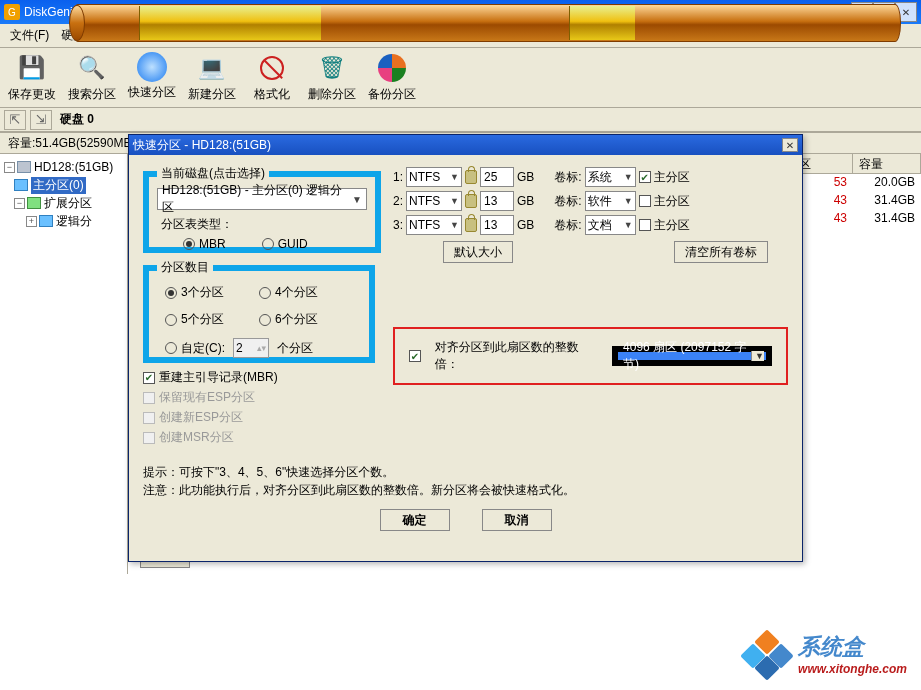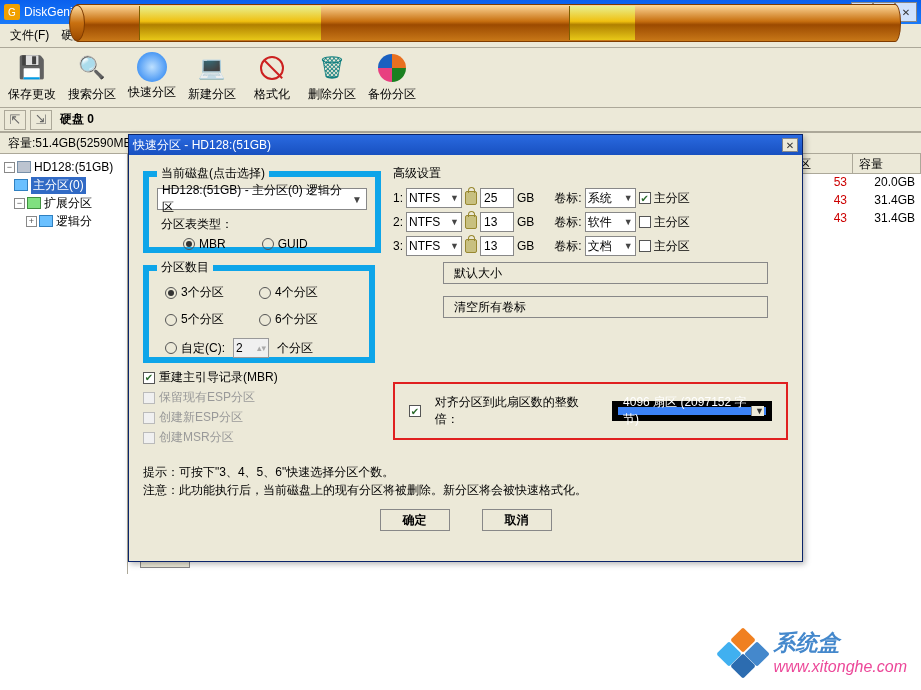--- a/index.html
+++ b/index.html
@@ -108,36 +108,36 @@
 .adv-row { display: flex; align-items: center; gap: 3px; height: 24px; }
 .sel { height: 20px; border: 1px solid #888; background: #fff; display: inline-flex; align-items: center; padding: 0 2px; }
 .sel.fs { width: 56px; }
 .sel.vl { width: 51px; }
 .sel .dd { margin-left: auto; font-size: 9px; color: #444; padding-left:3px; }
 .lock-ic { width: 12px; height: 14px; display: inline-block; background: #c8c080; border: 1px solid #988830; border-radius: 2px; position: relative; }
 .lock-ic::before { content:""; position:absolute; top:-5px; left:2px; width:5px; height:5px; border:1px solid #988830; border-bottom:none; border-radius: 4px 4px 0 0; }
 .size-in { width: 34px; height: 20px; border: 1px solid #888; background: #fff; display: inline-flex; align-items: center; padding: 0 3px; }
 
 .btn { background: #ece9d8; border: 1px solid #888; padding: 2px 10px; height: 22px; display: inline-flex; align-items: center; }
-.btn-row-right { display: flex; justify-content: space-between; gap: 12px; padding: 4px 20px 0 50px; flex-direction: column; }
+.btn-row-right { display: flex; justify-content: space-between; gap: 12px; padding: 4px 20px 0 50px; }
 
 
 .red-highlight { border: 2px solid #e02020; padding: 10px 14px; margin-top: 64px; display: flex; align-items: center; gap: 14px; }
 .sel.sector { width: 164px; background: #3b82f6; color: #fff; border: 6px solid #000000; }
 .sel.sector .dd { background: #ece9d8; color: #333; width: 14px; text-align: center; border-left:1px solid #888; }
 
 .hints { margin-top: 14px; line-height: 1.5; }
 .dlg-btns { display: flex; justify-content: center; gap: 32px; margin-top: 10px; font-weight: bold; }
 
 
 .watermark { position: absolute; right: 14px; bottom: 14px; display: flex; align-items: center; gap: 6px; }
 .wm-logo { width: 48px; height: 42px; position: relative; }
 .wm-cube { width:18px; height:18px; position:absolute; transform: rotate(45deg); border-radius: 2px; }
 .wm-text-cn { font-size: 22px; font-weight: bold; color: #4488cc; font-style: italic; }
-.wm-text-en { font-size: 16px; color: #ec4899; font-style: italic; }
+.wm-text-en { font-size: 12px; color: #b91c1c; font-style: italic; font-weight: bold; }
 </style>
 </head>
 <body>
 
 <div class="main-titlebar">
   <span class="app-icon">G</span>
   <span class="title">DiskGenius DOS版 V4.6.1</span>
   <div class="right-buttons">
     <div class="tb-item">
       <span class="icon-sq icon-red"></span>
@@ -334,21 +334,20 @@
             <span>创建新ESP分区</span>
           </div>
         <div class="check-row disabled">
             <span class="cb disabled"></span>
             <span>创建MSR分区</span>
           </div>
       </div>
 
       <div class="dlg-right">
         <fieldset style="border:none; padding:0;">
-          <div style="margin-bottom:4px;">高级设置</div>
 
           <div class="adv-row">
             <span>1:</span>
             <span class="sel fs">
                 <span>NTFS</span>
                 <span class="dd">▼</span>
               </span>
             <span class="lock-ic"></span>
             <span class="size-in">25</span>
             <span>GB</span>
@@ -412,21 +411,21 @@
           <span class="sel sector">
             <span style="padding-left:3px;">4096 扇区 (2097152 字节)</span>
             <span class="dd">▼</span>
           </span>
         </div>
       </div>
     </div>
 
     <div class="hints">
       <div>提示：可按下"3、4、5、6"快速选择分区个数。</div>
-      <div>注意：此功能执行后，当前磁盘上的现有分区将被删除。新分区将会被快速格式化。</div>
+      <div>注意：此功能执行后，对齐分区到此扇区数的整数倍。新分区将会被快速格式化。</div>
     </div>
 
     <div class="dlg-btns">
       <div class="btn" style="width:70px;justify-content:center;">确定</div>
       <div class="btn" style="width:70px;justify-content:center;">取消</div>
     </div>
   </div>
 </div>
 
 <div class="watermark">

